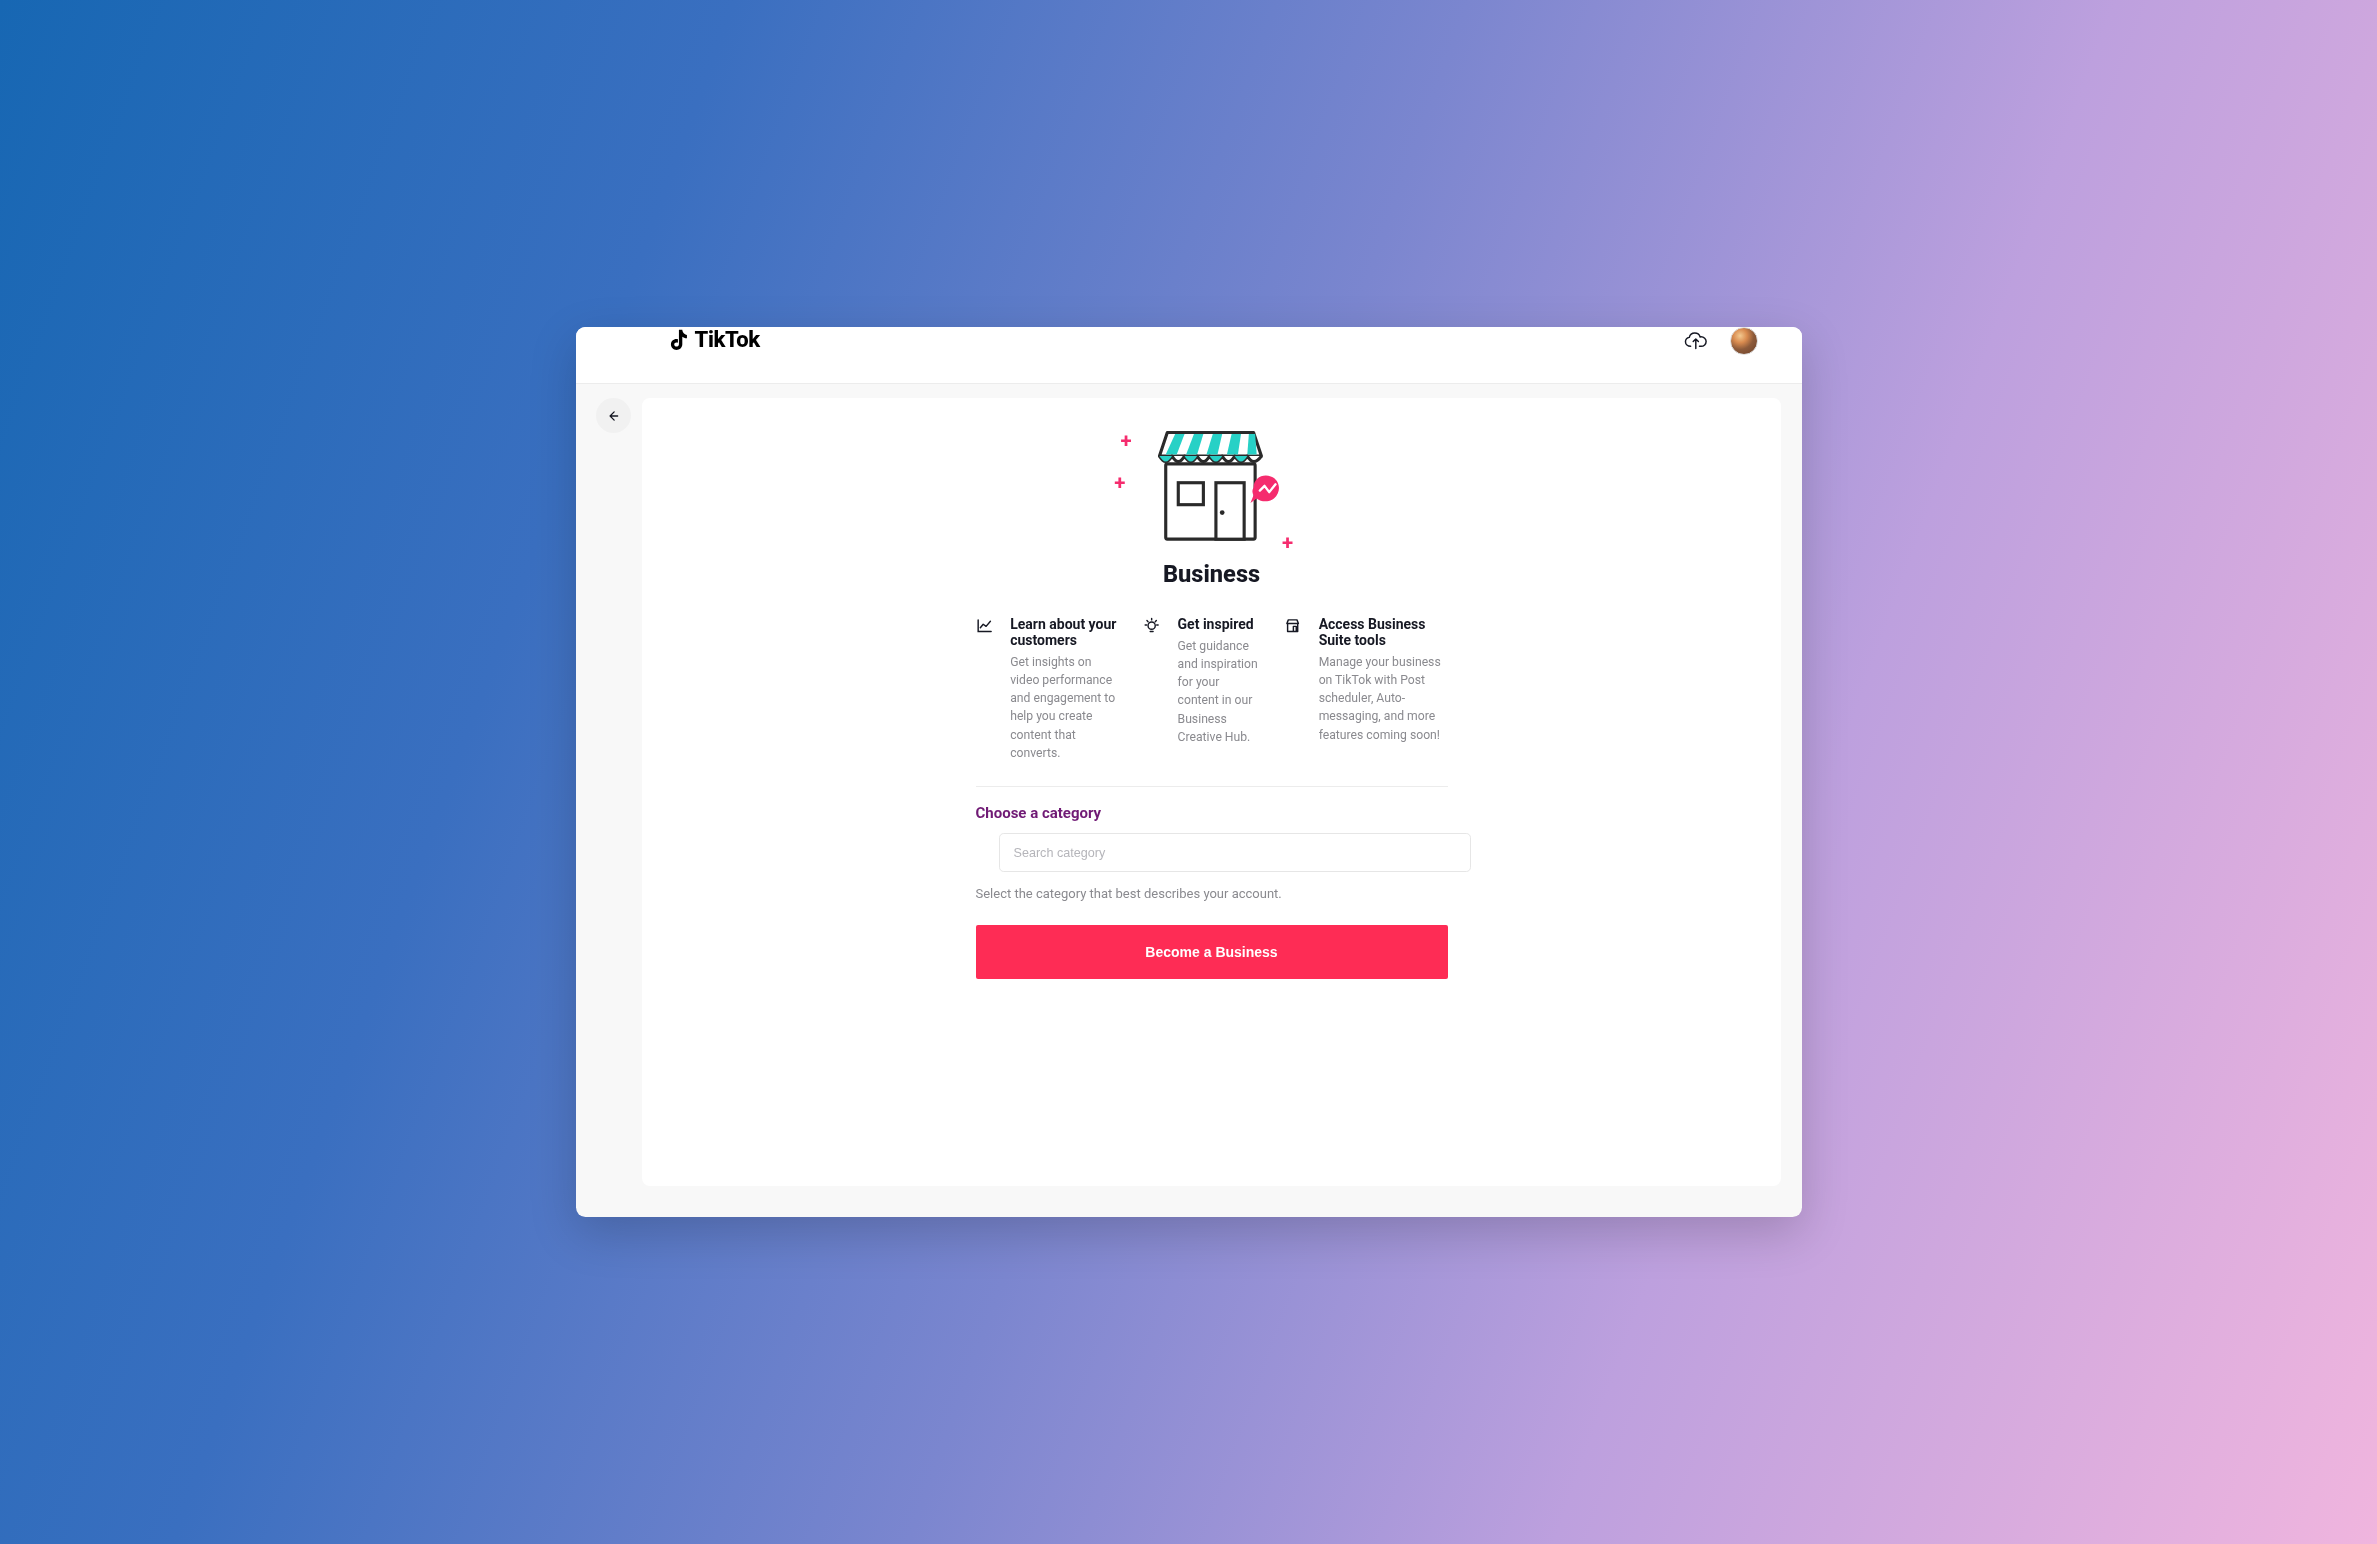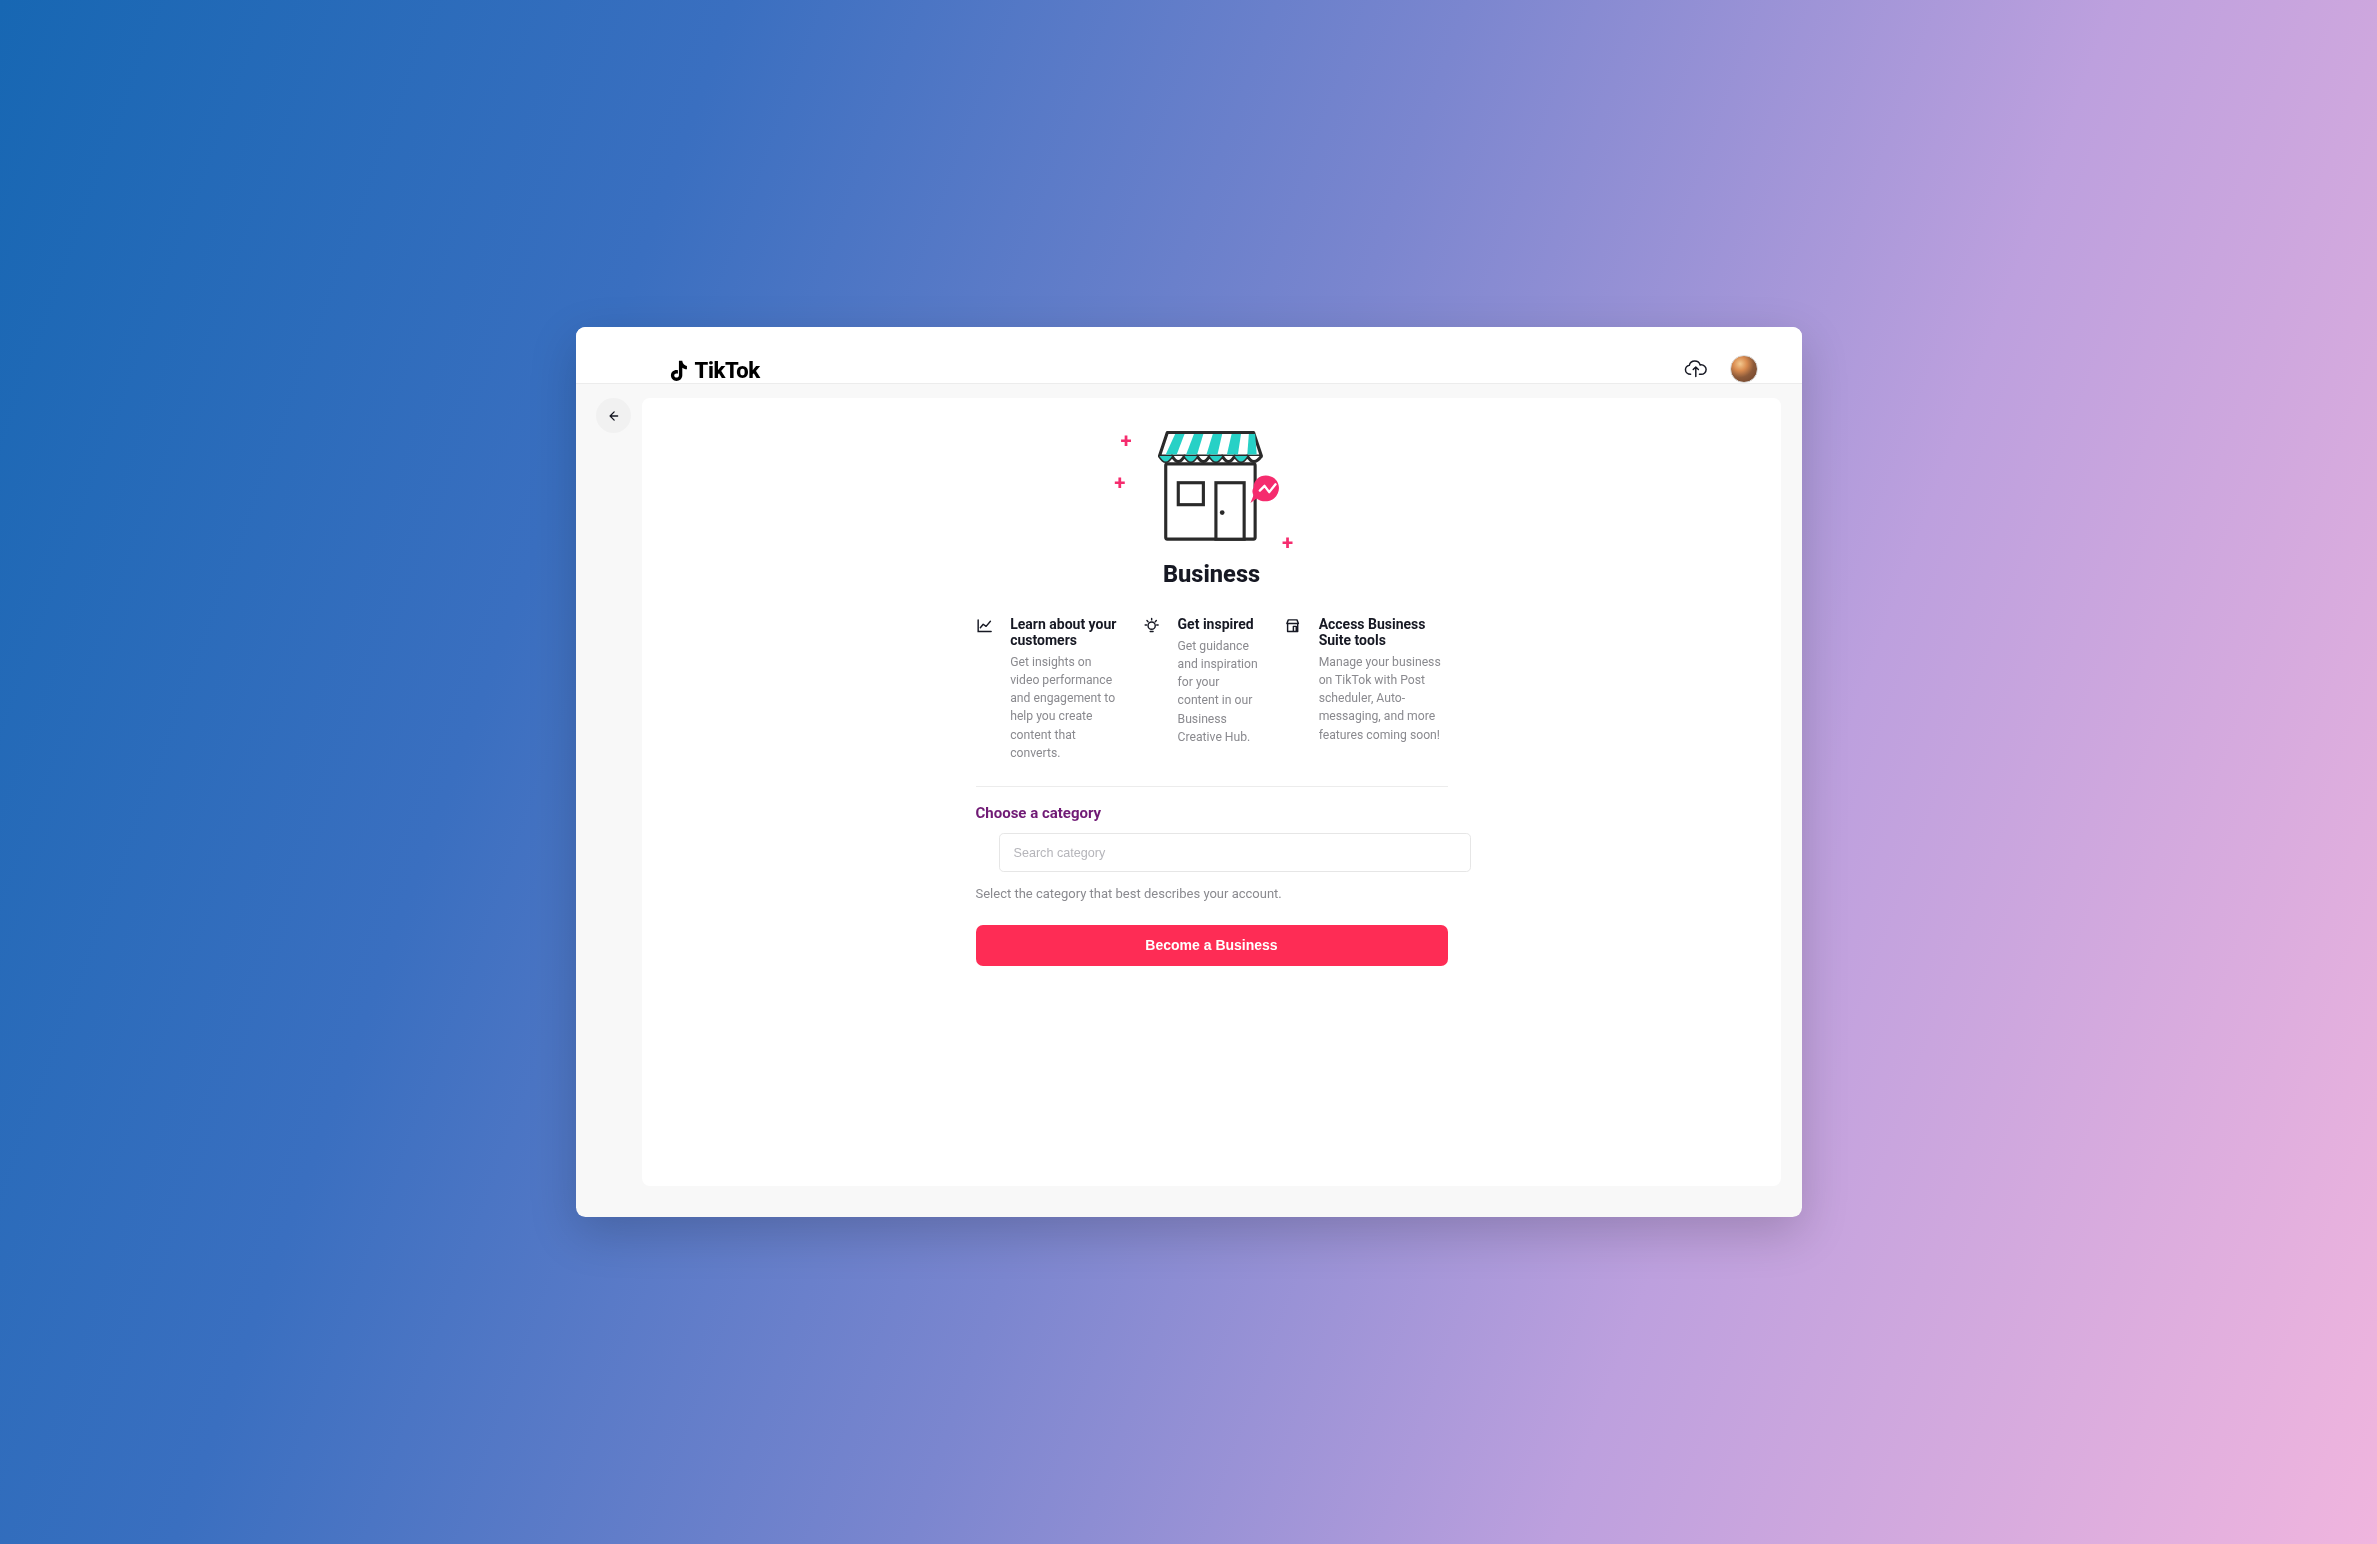--- a/index.html
+++ b/index.html
@@ -18,21 +18,21 @@
     max-width: 1226px;
     border-radius: 9.4px;
     overflow: hidden;
     box-shadow: 0 15.7px 47px rgba(0,0,0,0.18);
   }
   .topbar {
     background: #ffffff;
     height: 57px;
     border-bottom: 0.8px solid #ececec;
     display: flex;
-    align-items: flex-end;
+    align-items: flex-start;
     justify-content: space-between;
     padding: 0 44px 0 94px;
   }
   .brand {
     display: flex;
     align-items: center;
     gap: 4.7px;
     font-weight: 800;
     font-size: 22px;
     color: #000;
@@ -172,25 +172,25 @@
   .search-input::placeholder { color: #b5b5ba; }
   .helper {
     width: 100%;
     font-size: 13px;
     color: #8a8a8f;
     margin-top: 14px;
     margin-bottom: 23.6px;
   }
   .cta {
     width: 100%;
-    height: 41px;
+    height: 54px;
     background: #fe2c55;
     color: #ffffff;
     border: none;
-    border-radius: 7px;
+    border-radius: 2px;
     font-size: 14px;
     font-weight: 700;
     cursor: pointer;
   }
 </style>
 </head>
 <body>
 
 <div class="window">
 

